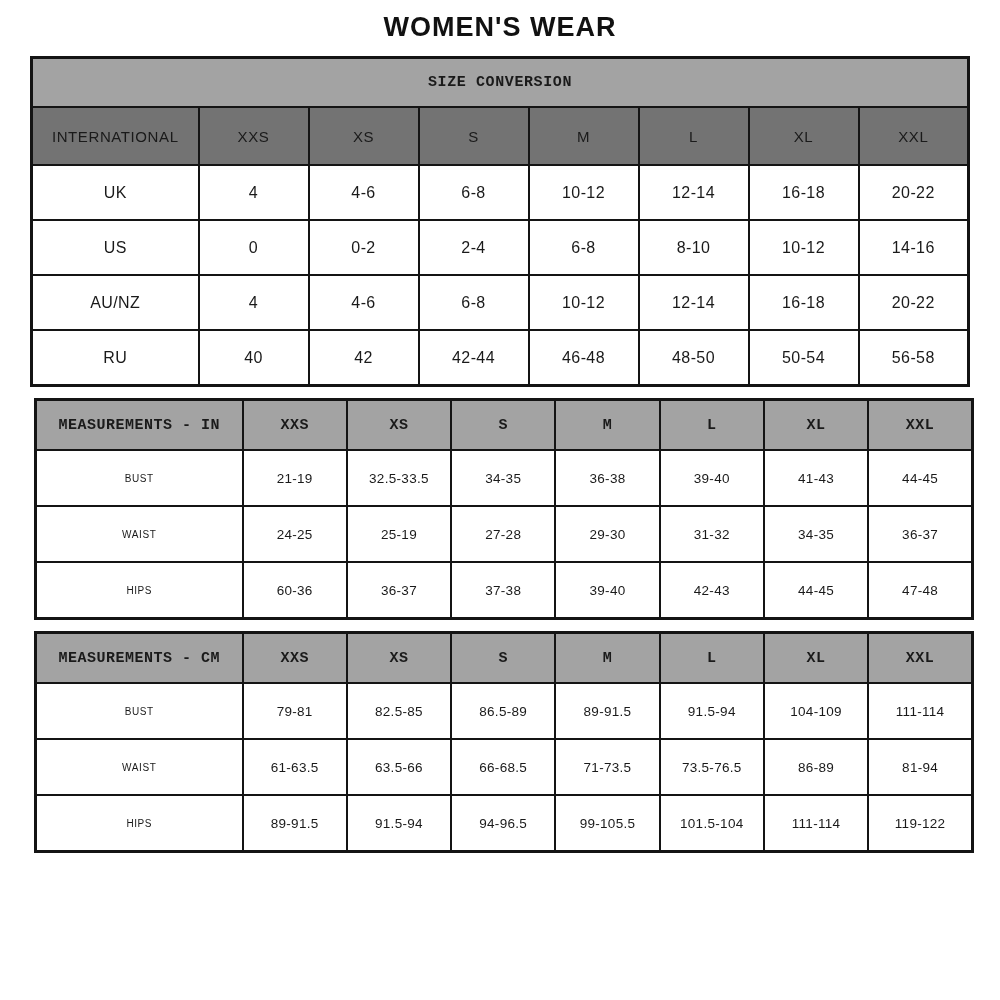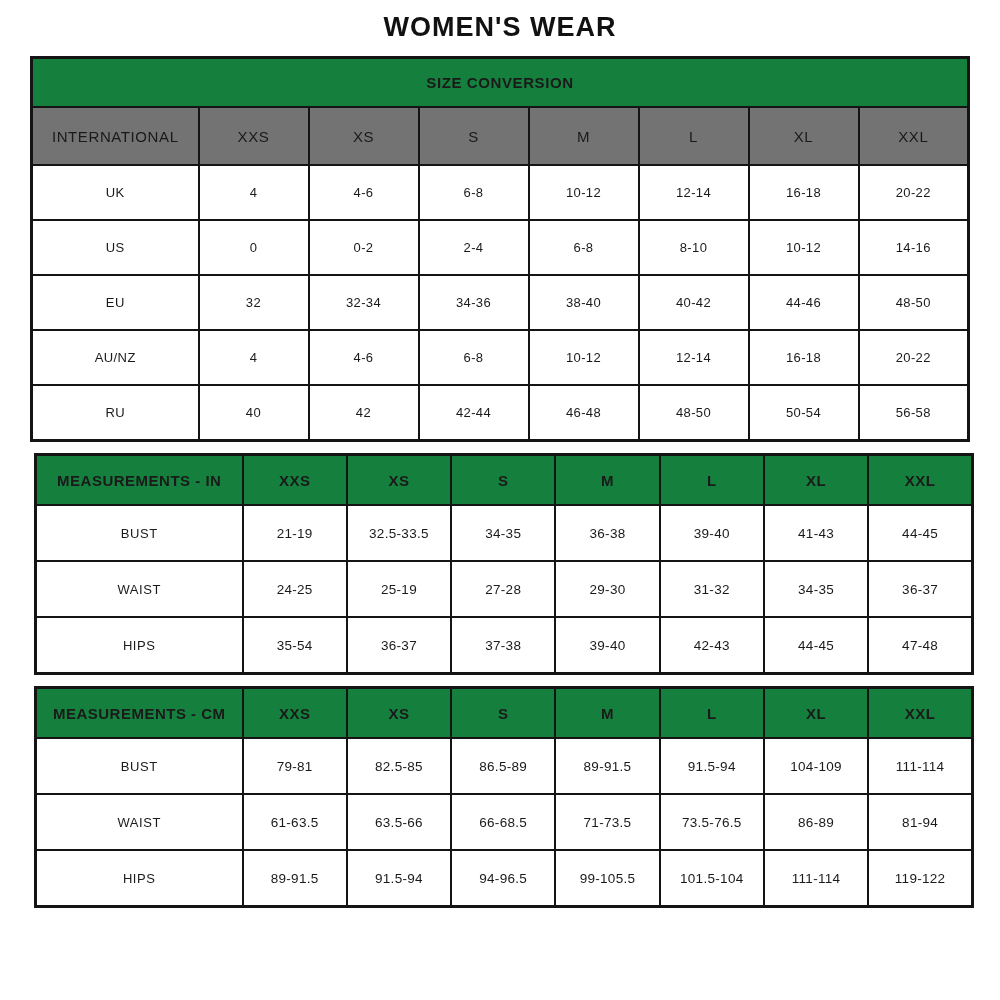--- a/index.html
+++ b/index.html
@@ -35,58 +35,58 @@
     border: 2px solid #141414;
     text-align: center;
     vertical-align: middle;
     padding: 0 2px;
     overflow: hidden;
     white-space: nowrap;
   }
   .tbl-gap { margin-top: 11px; margin-left: 34px; }
 
   
-  .hdr { background: #15803d; }
+  .hdr { background: #a3a3a3; font-family: Liberation Mono, monospace; }
 
   
   .caption-cell {
     height: 47px;
     font-size: 15px;
     font-weight: bold;
     letter-spacing: 0.6px;
   }
   .conv-head th {
     height: 56px;
     font-size: 15px;
     font-weight: normal;
     letter-spacing: 0.6px;
     background: #737373;
   }
   .conv-row td {
     height: 53px;
-    font-size: 13px;
+    font-size: 16px;
     font-weight: normal;
     letter-spacing: 0.4px;
   }
 
   
   .meas-head th {
     height: 48px;
     font-size: 15px;
     font-weight: bold;
     letter-spacing: 0.5px;
   }
   .meas-row td {
     height: 54px;
     font-size: 13.5px;
     font-weight: normal;
     letter-spacing: 0.3px;
   }
   .meas-row td.row-label {
-    font-size: 13px;
+    font-size: 10px;
     letter-spacing: 0.6px;
   }
 </style>
 </head>
 <body>
 
 <div class="page">
 
   <h1 class="title">WOMEN'S WEAR</h1>
 
@@ -131,30 +131,20 @@
           <td class="row-label">US</td>
           <td>0</td>
           <td>0-2</td>
           <td>2-4</td>
           <td>6-8</td>
           <td>8-10</td>
           <td>10-12</td>
           <td>14-16</td>
         </tr>
         <tr class="conv-row">
-          <td class="row-label">EU</td>
-          <td>32</td>
-          <td>32-34</td>
-          <td>34-36</td>
-          <td>38-40</td>
-          <td>40-42</td>
-          <td>44-46</td>
-          <td>48-50</td>
-        </tr>
-        <tr class="conv-row">
           <td class="row-label">AU/NZ</td>
           <td>4</td>
           <td>4-6</td>
           <td>6-8</td>
           <td>10-12</td>
           <td>12-14</td>
           <td>16-18</td>
           <td>20-22</td>
         </tr>
         <tr class="conv-row">
@@ -209,21 +199,21 @@
           <td>24-25</td>
           <td>25-19</td>
           <td>27-28</td>
           <td>29-30</td>
           <td>31-32</td>
           <td>34-35</td>
           <td>36-37</td>
         </tr>
         <tr class="meas-row">
           <td class="row-label">HIPS</td>
-          <td>35-54</td>
+          <td>60-36</td>
           <td>36-37</td>
           <td>37-38</td>
           <td>39-40</td>
           <td>42-43</td>
           <td>44-45</td>
           <td>47-48</td>
         </tr>
       </tbody>
   </table>
 

